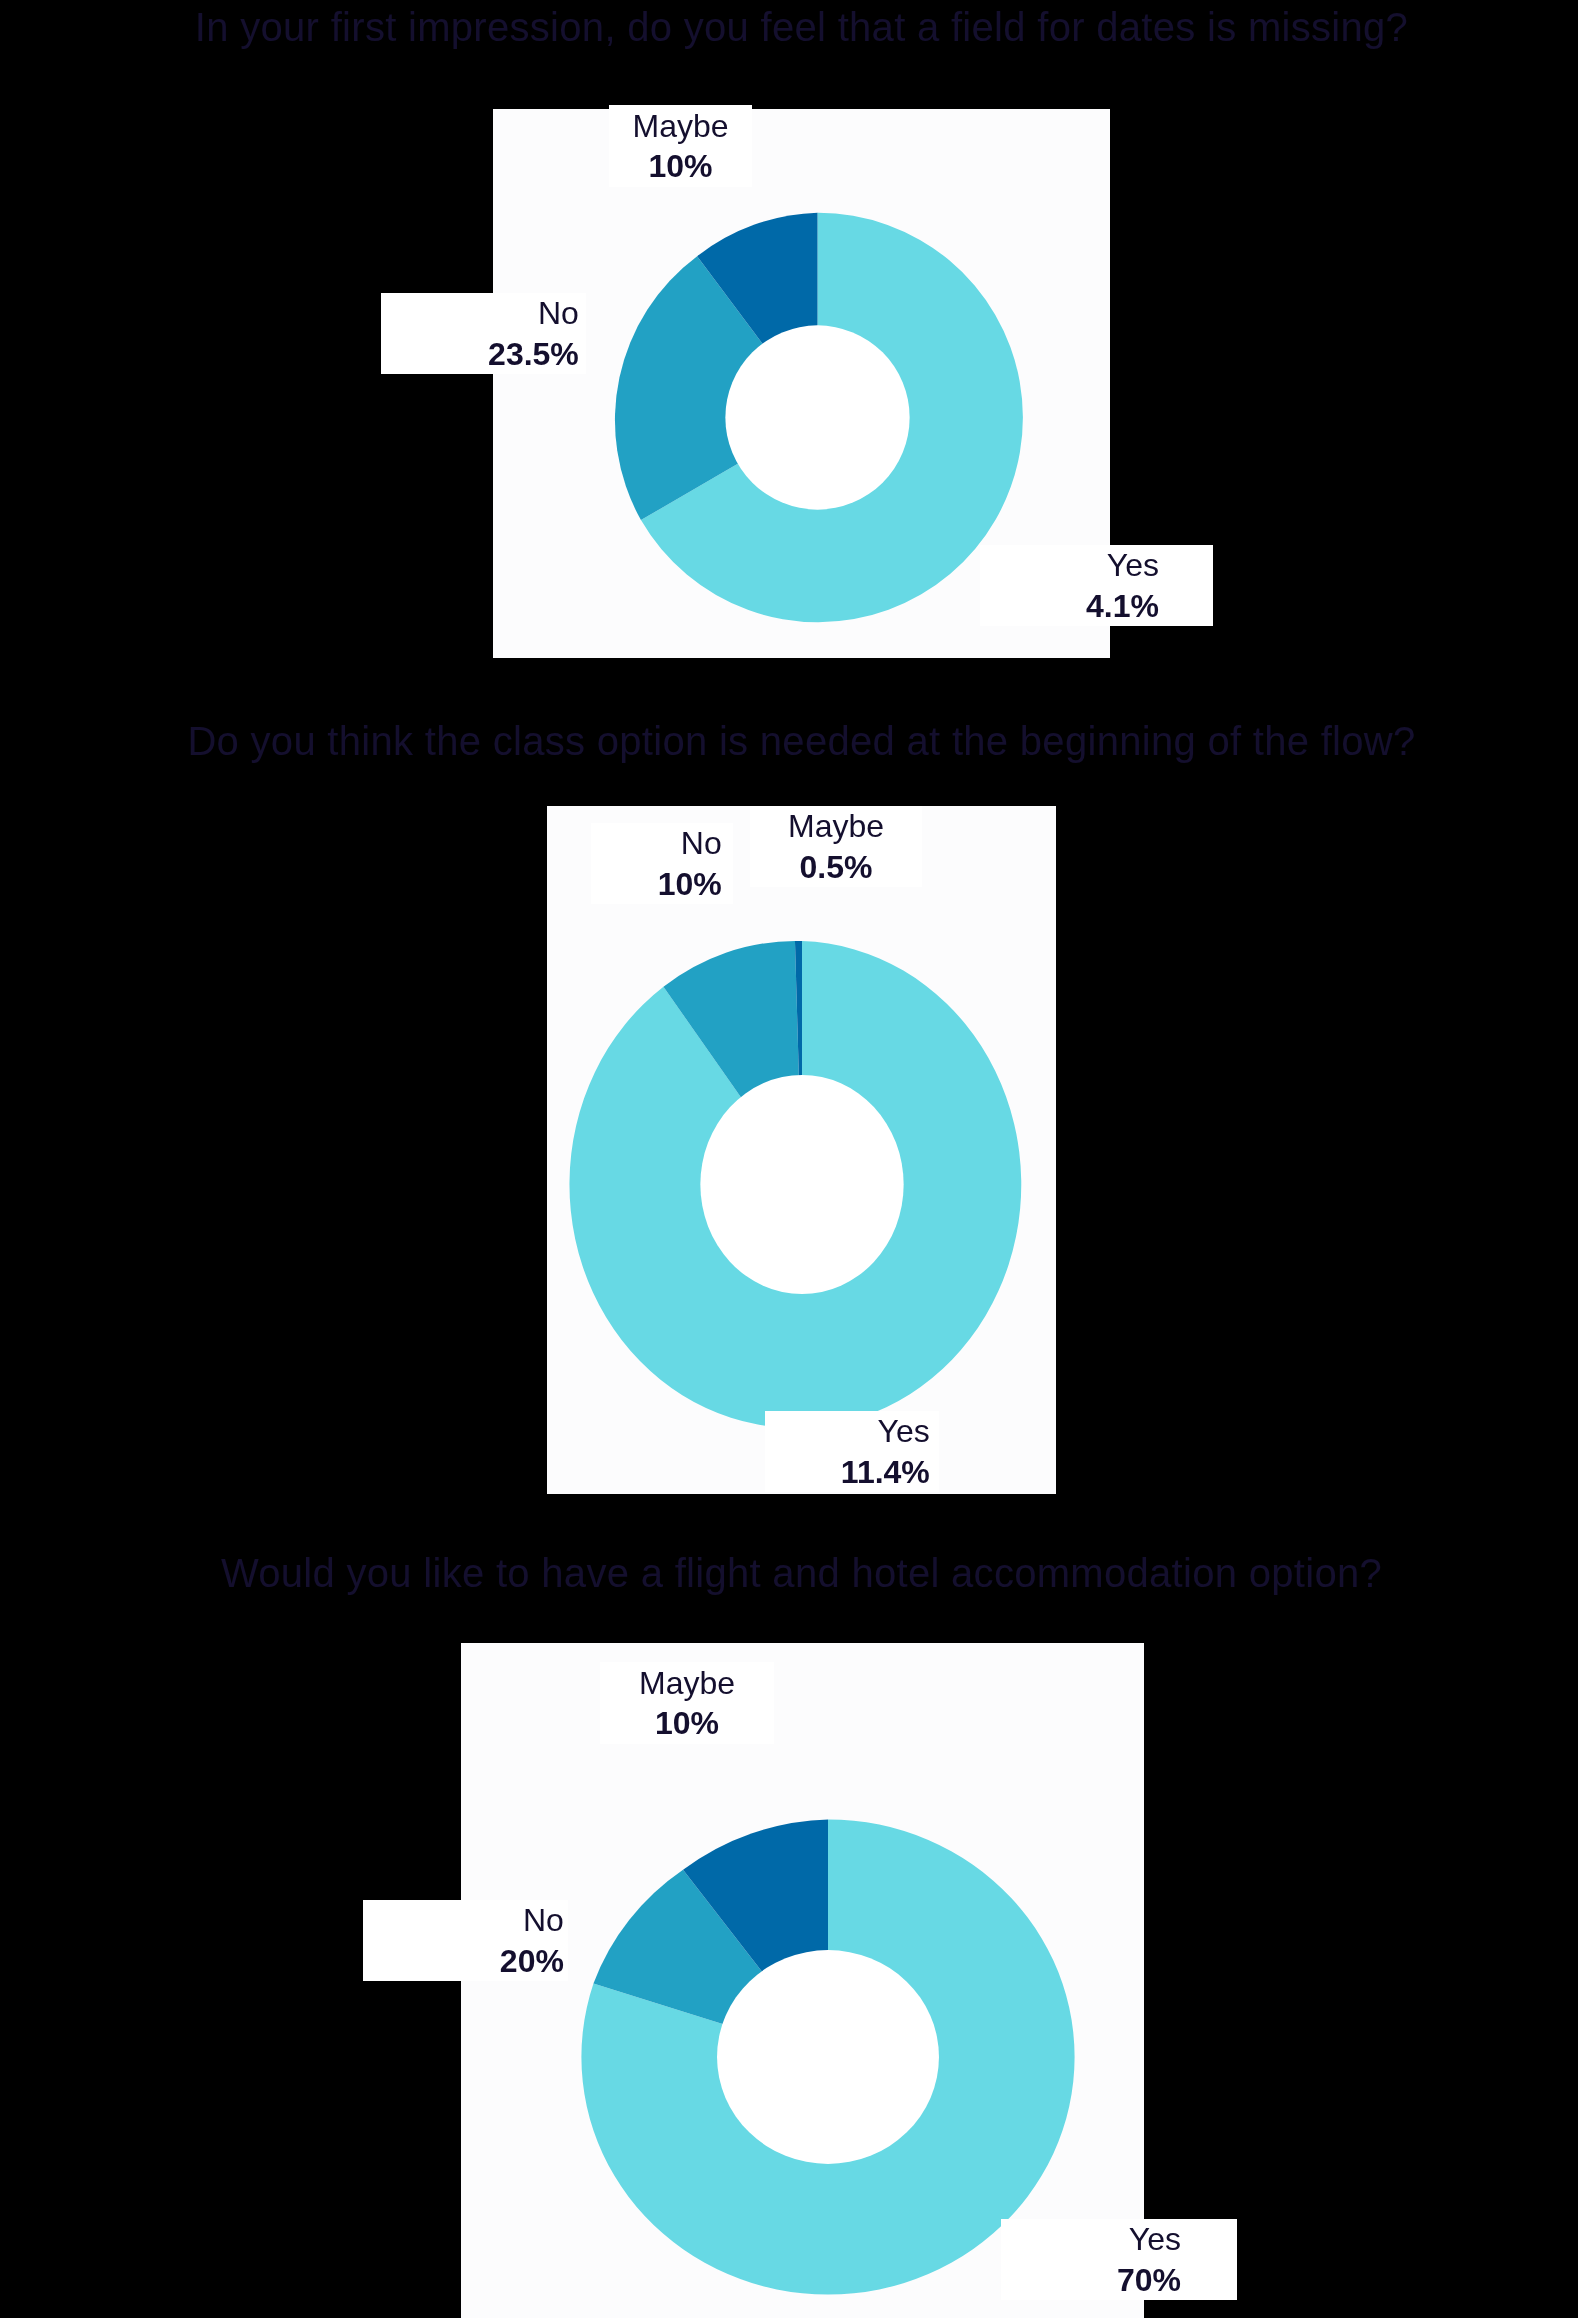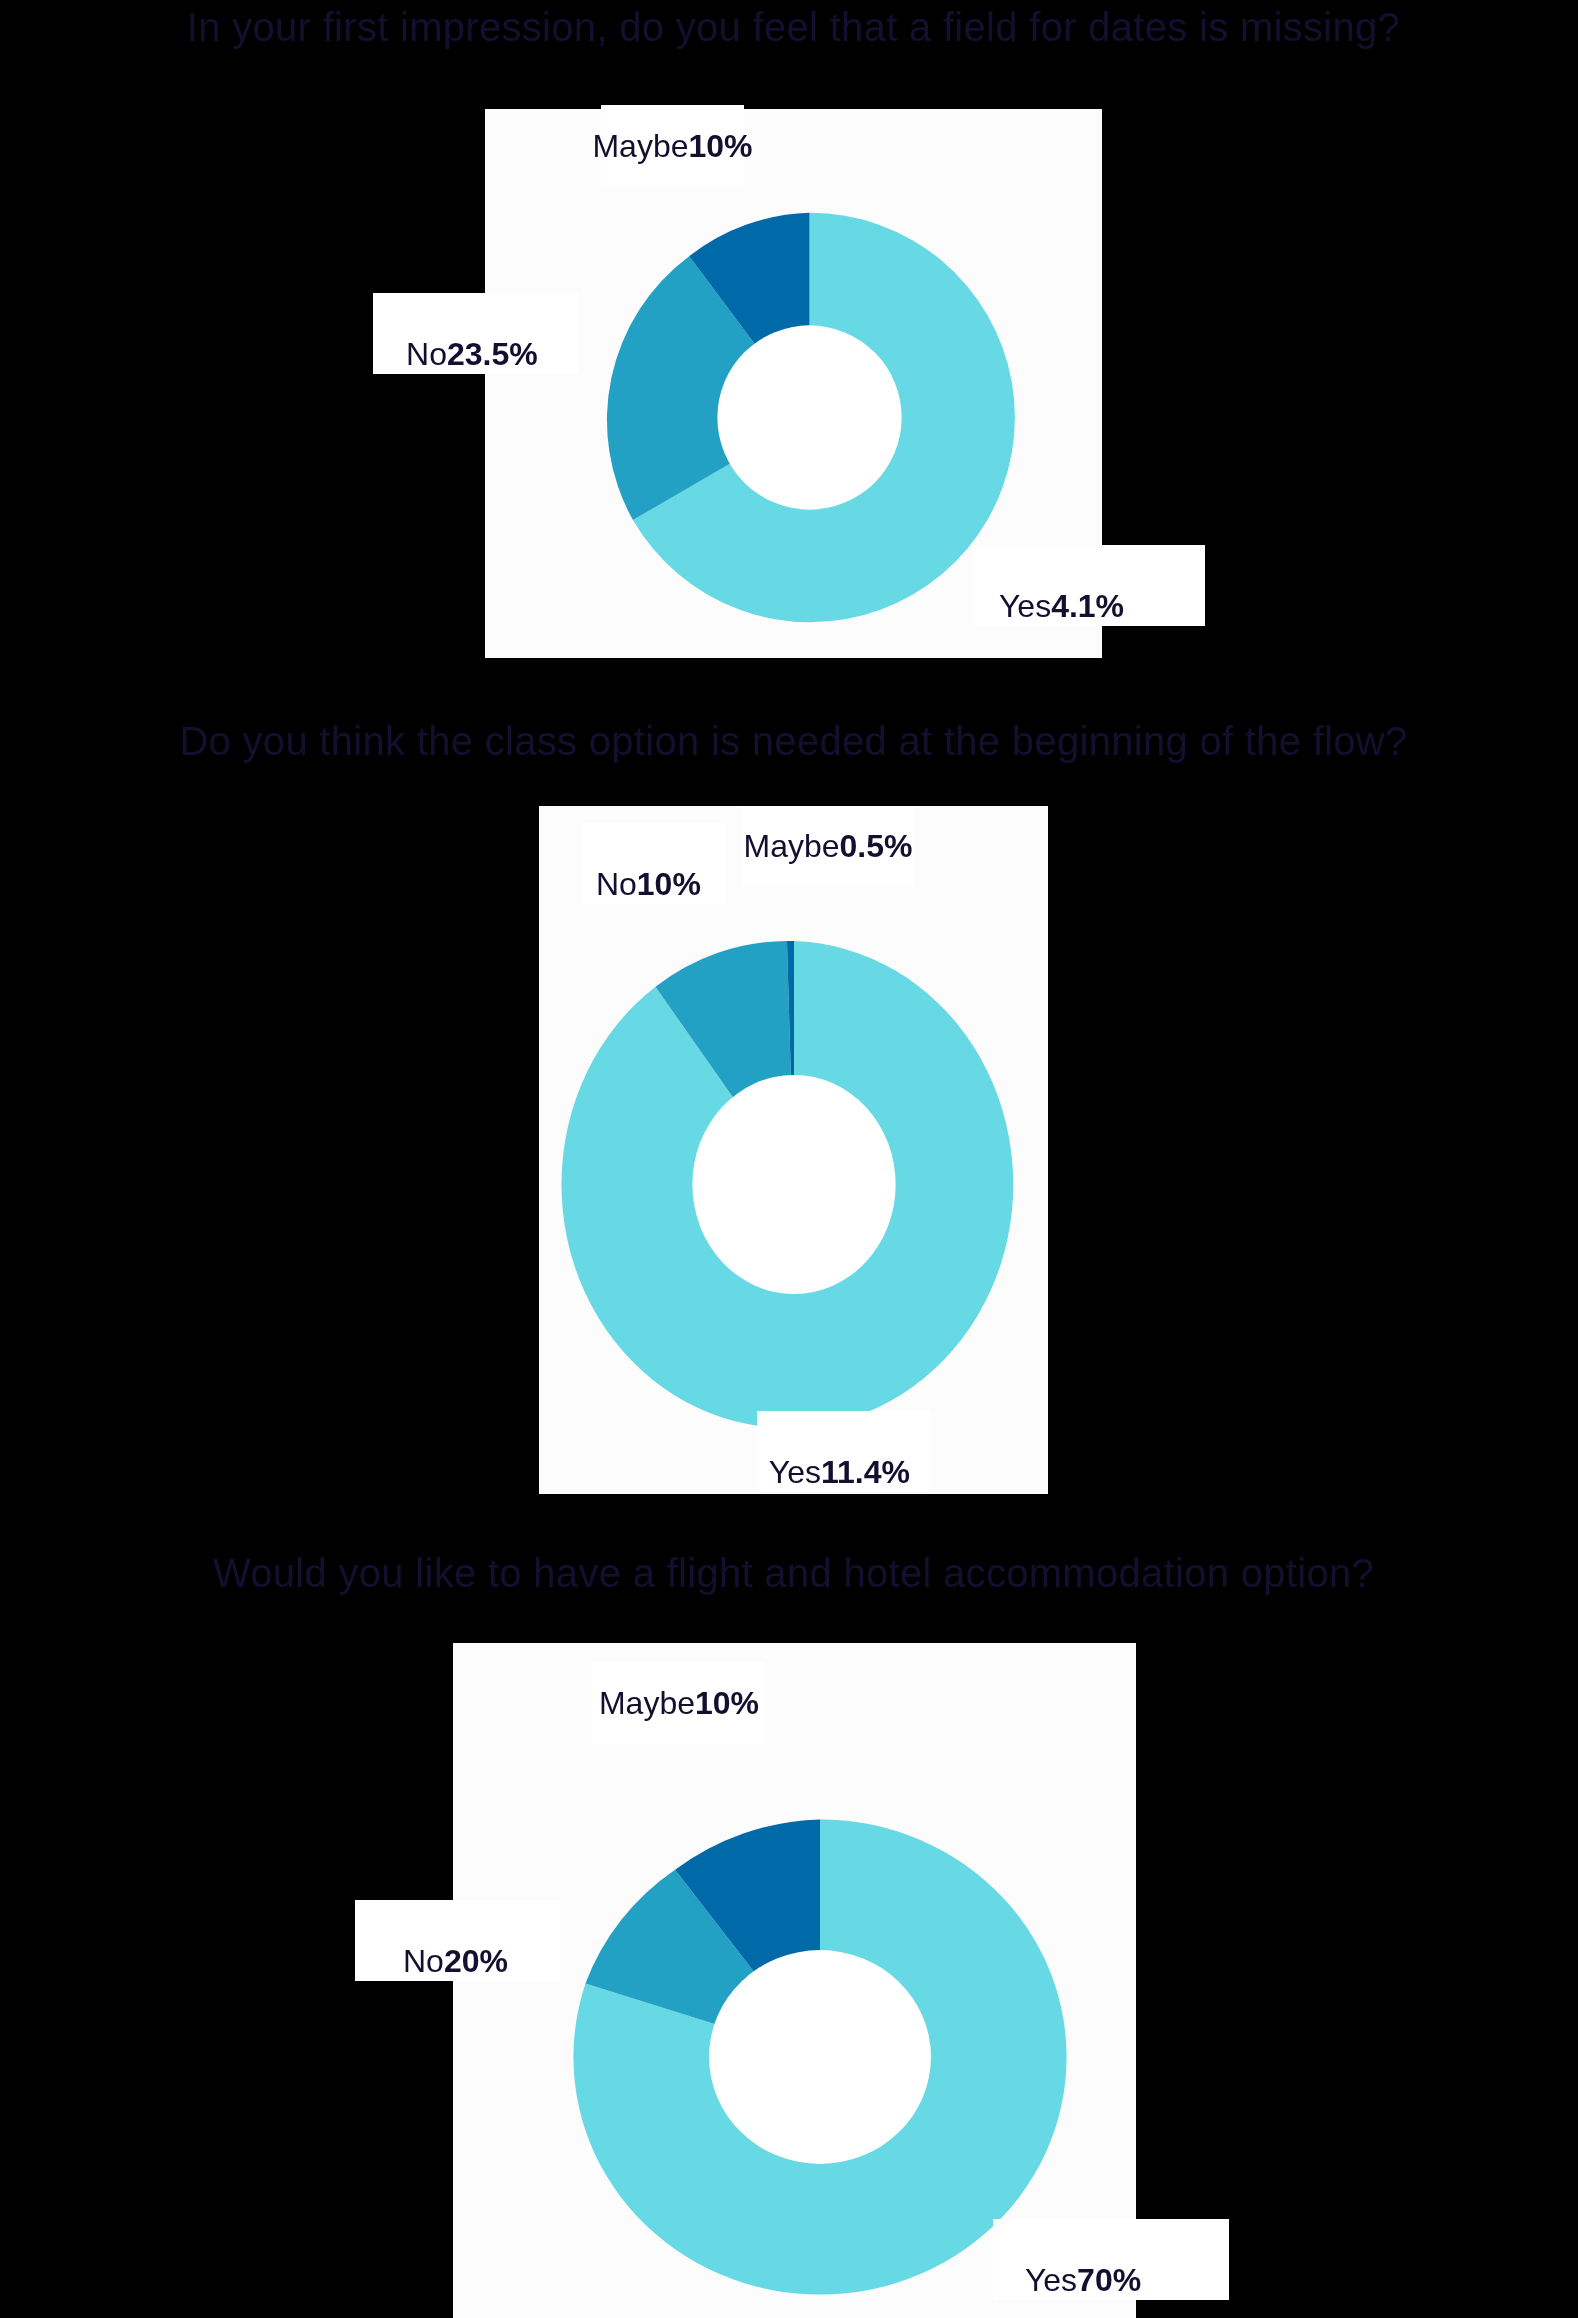--- a/index.html
+++ b/index.html
@@ -10,21 +10,21 @@
   body {
     width: 1579px;
     height: 2319px;
     position: relative;
     overflow: hidden;
     font-family: "Liberation Sans", sans-serif;
   }
 
   .section {
     position: absolute;
-    left: 4px;
+    left: 12px;
     width: 1542px;
   }
 
   .section-title {
     position: absolute;
     left: 0;
     width: 1579px;
     text-align: center;
     color: #140f2e;
     font-family: "Liberation Sans", sans-serif;
@@ -61,21 +61,21 @@
   .label-box {
     position: absolute;
     background: #ffffff;
     color: #140f2e;
     font-family: "Liberation Sans", sans-serif;
     font-size: 32px;
     line-height: 1.26;
     text-align: right;
     box-sizing: border-box;
     display: flex;
-    flex-direction: row;
+    flex-direction: column;
     justify-content: center;
     align-items: flex-end;
     white-space: nowrap;
   }
   .label-box .lb-name { display: block; }
   .label-box .lb-pct  { display: block; font-weight: bold; }
 
   .label-box.center-al {
     text-align: center;
     align-items: center;

